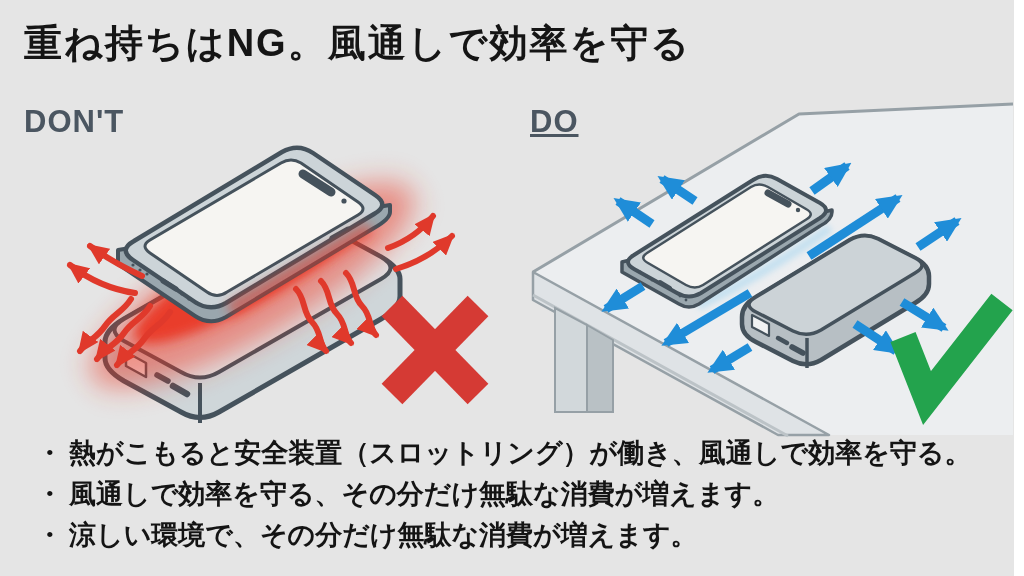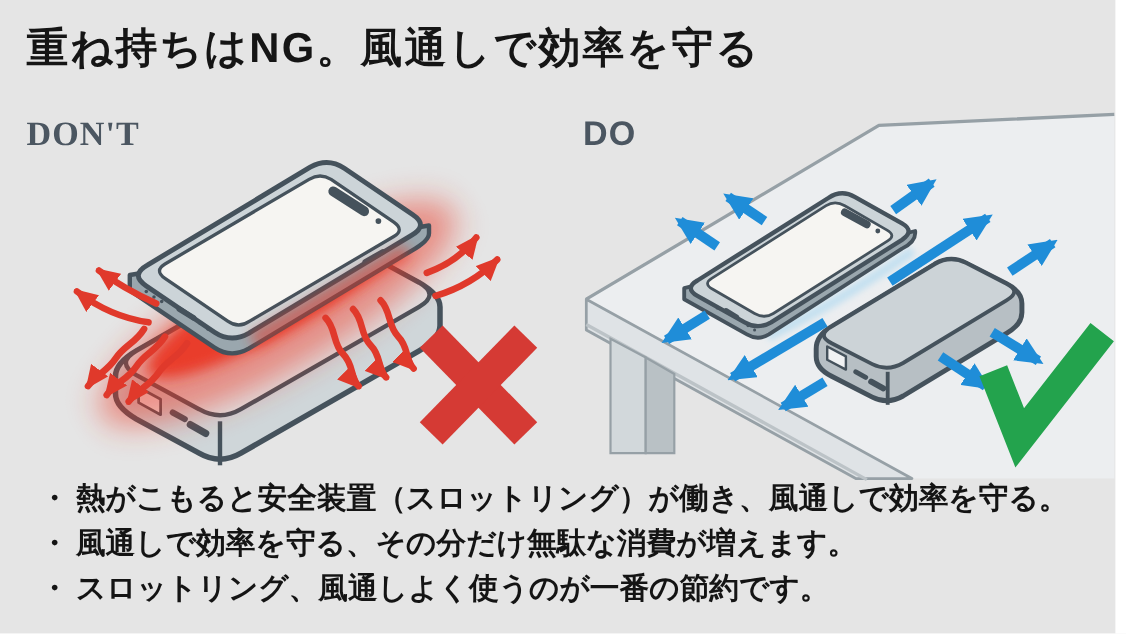--- a/index.html
+++ b/index.html
@@ -1,25 +1,25 @@
 <!DOCTYPE html>
 <html><head>
 <meta charset="utf-8">
 <style>
   html,body{margin:0;padding:0;background:#fff;}
   .slide{position:relative;width:1014px;height:576px;background:#e5e5e5;overflow:hidden;
          font-family:"Liberation Sans","DejaVu Sans",sans-serif;}
   .title{position:absolute;left:24px;top:18px;margin:0;font-size:38px;font-weight:800;
          color:#151515;letter-spacing:2px;white-space:nowrap;}
   .panel{position:absolute;top:100px;width:512px;height:340px;}
-  .panel-dont{left:0;font-family:Liberation Serif, serif;}
+  .panel-dont{left:0;}
   .panel-do{left:512px;}
   .panel-label{position:absolute;left:24px;top:4px;font-size:31px;font-weight:800;
                color:#4b5661;letter-spacing:1px;z-index:2;}
-  .panel-do .panel-label{left:18px;}
+  .panel-do .panel-label{left:18px;text-decoration:underline;}
   svg.illus{position:absolute;left:0;top:0;display:block;}
   .bullets{position:absolute;left:36px;top:433px;margin:0;padding:0;list-style:none;}
   .bullets li{display:flex;align-items:baseline;font-size:27px;font-weight:700;
               color:#141414;line-height:41px;white-space:nowrap;}
   .bullets .marker{margin-right:6px;}
 </style>
 </head>
 <body>
 
 <div class="slide">
@@ -163,17 +163,17 @@
     <li>
       <span class="marker">・</span>
       <span>熱がこもると安全装置（スロットリング）が働き、風通しで効率を守る。</span>
     </li>
     <li>
       <span class="marker">・</span>
       <span>風通しで効率を守る、その分だけ無駄な消費が増えます。</span>
     </li>
     <li>
       <span class="marker">・</span>
-      <span>スロットリング、風通しよく使うのが一番の節約です。</span>
+      <span>涼しい環境で、その分だけ無駄な消費が増えます。</span>
     </li>
   </ul>
 
 </div>
 
 </body></html>

